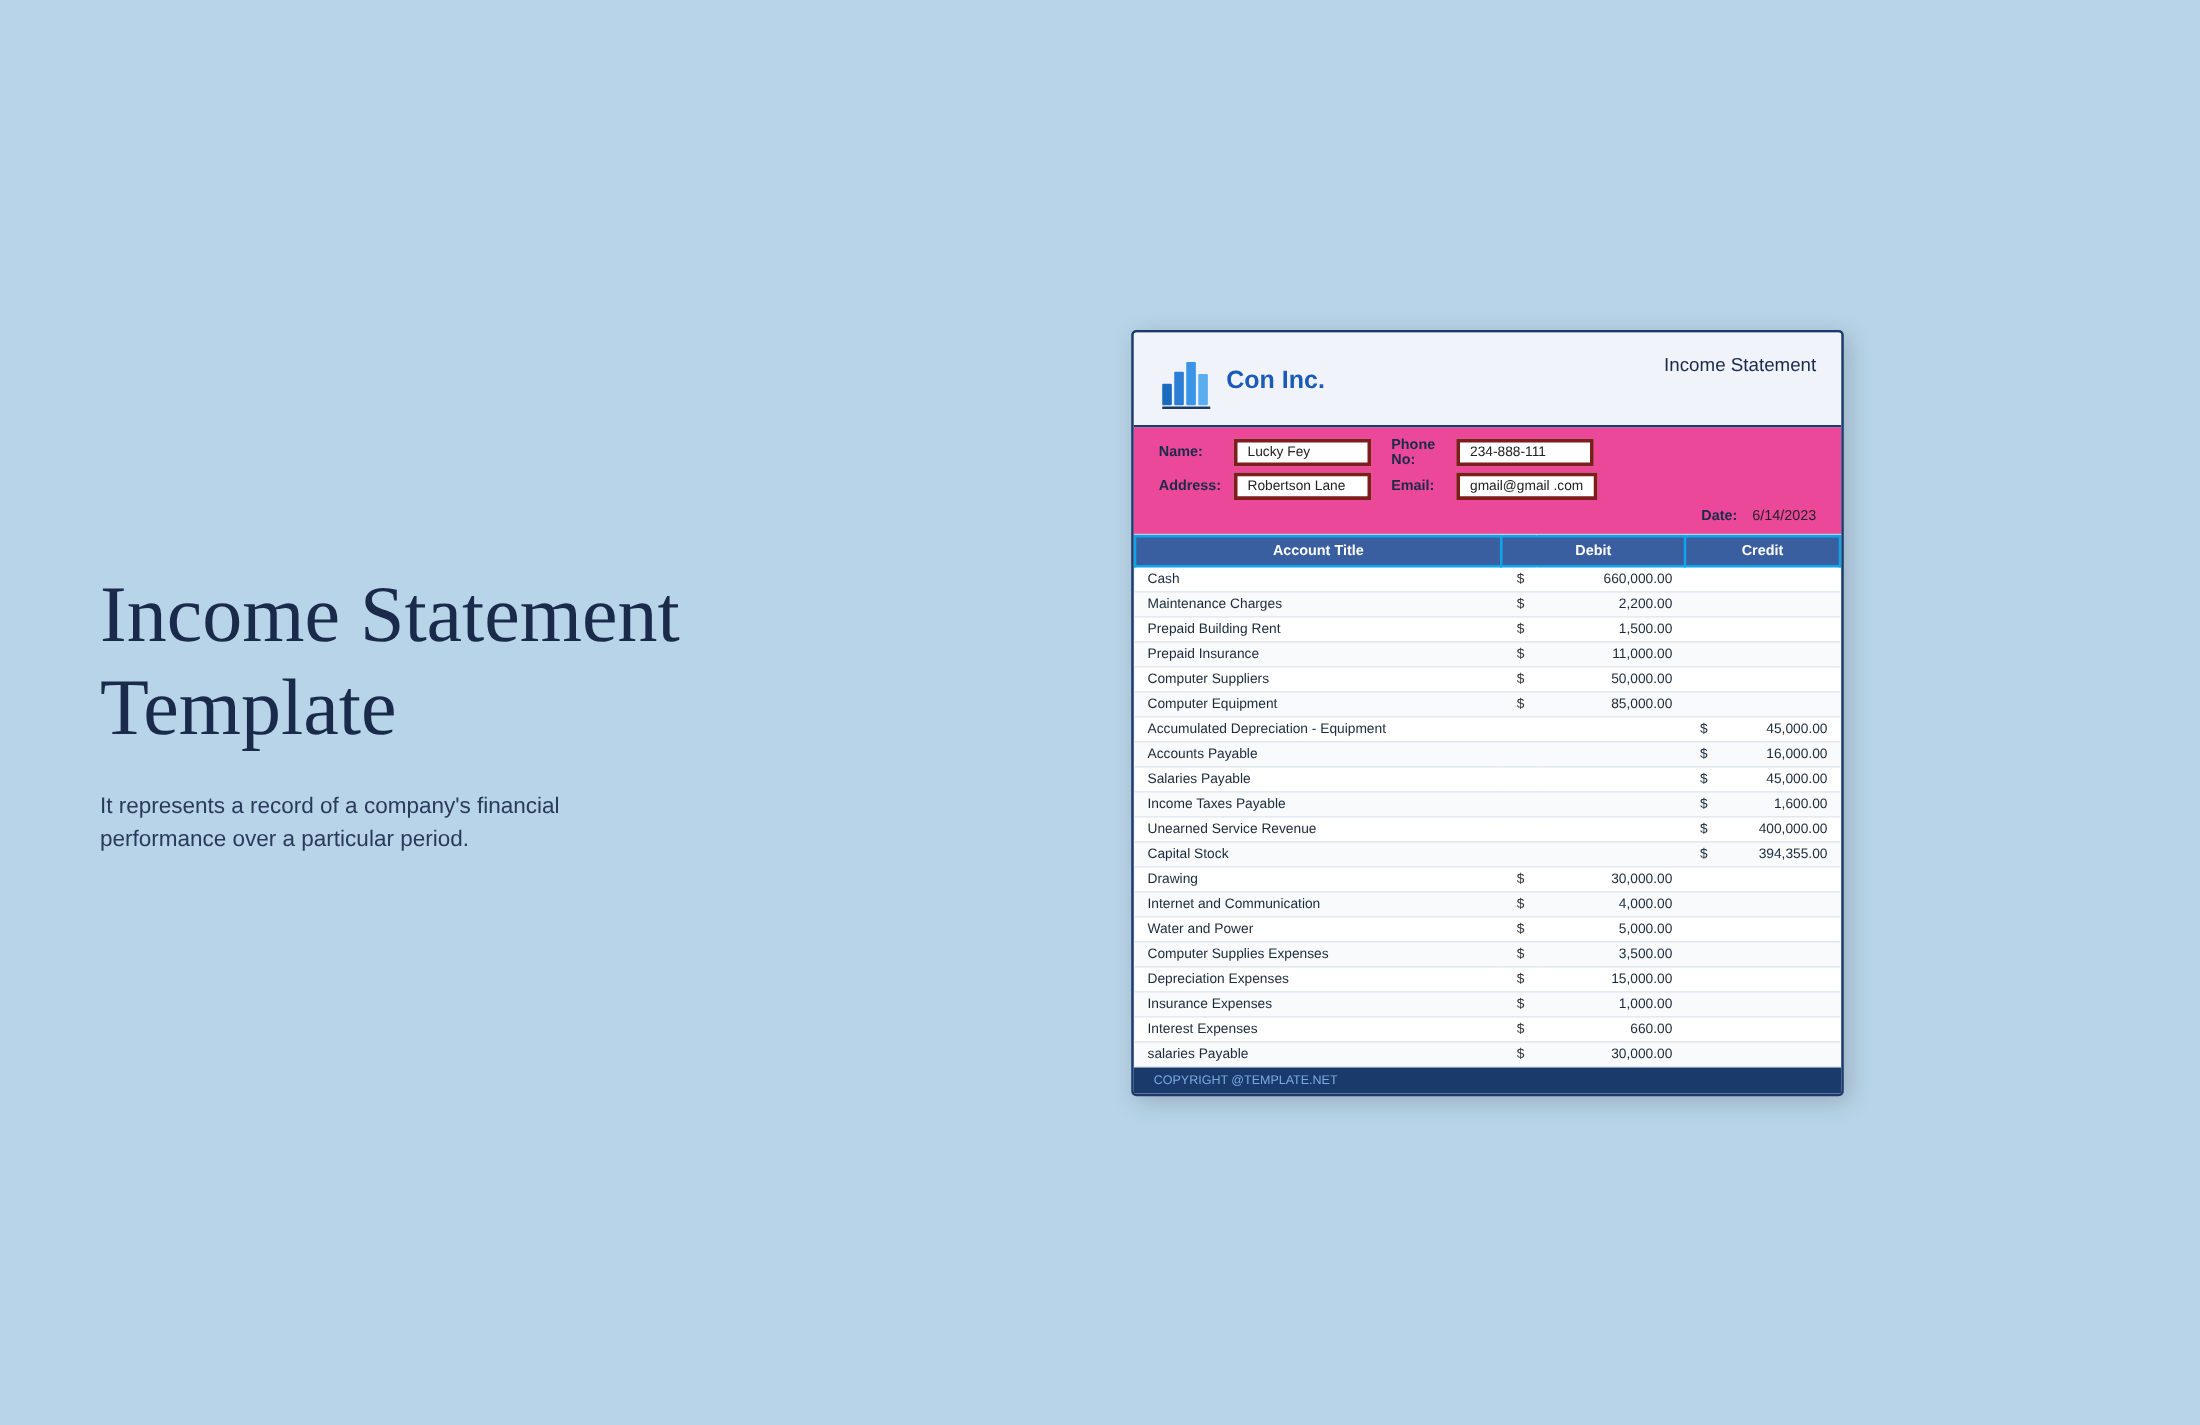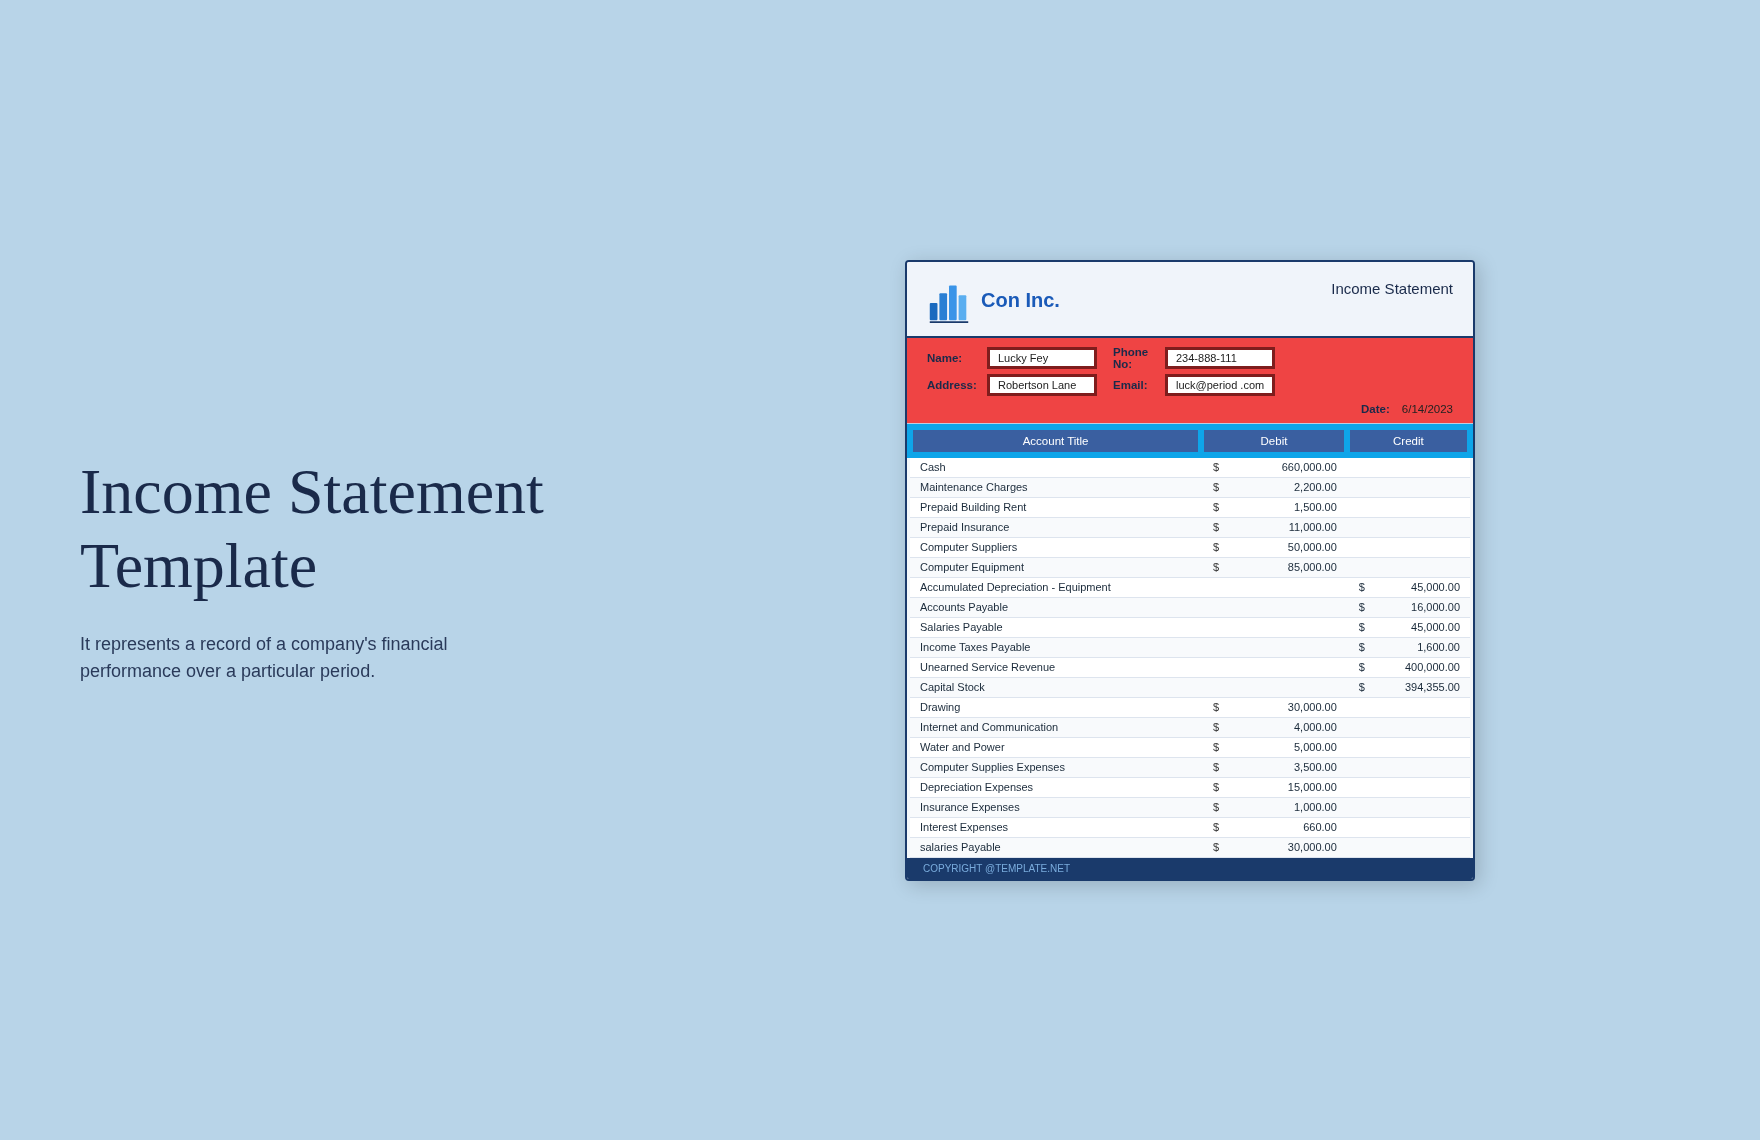--- a/index.html
+++ b/index.html
@@ -70,21 +70,21 @@
       font-family: Arial, sans-serif;
     }
     .doc-title-right {
       font-size: 15px;
       color: #1a2a4a;
       font-weight: 500;
       text-align: right;
       padding-top: 4px;
     }
     .info-section {
-      background: #ef4444;
+      background: #ec4899;
       padding: 8px 20px 6px 20px;
       border-bottom: 1px solid #c0cce0;
     }
     .info-row {
       display: flex;
       align-items: center;
       margin-bottom: 4px;
       font-size: 11.5px;
     }
     .info-label {
@@ -128,25 +128,25 @@
       overflow: hidden;
     }
     table {
       width: 100%;
       border-collapse: collapse;
       font-size: 11px;
     }
     .col-header-row th {
       background: #3a5fa0;
       color: white;
-      font-weight: normal;
+      font-weight: bold;
       padding: 5px 10px;
       text-align: center;
       font-size: 11.5px;
-      border: 6px solid #0ea5e9;
+      border: 2px solid #0ea5e9;
     }
     .col-header-row th:first-child {
       text-align: center;
     }
     tbody tr td {
       padding: 3.5px 10px;
       border-bottom: 1px solid #dde4ee;
       color: #1a2a3a;
       font-size: 11px;
     }
@@ -205,21 +205,21 @@
       <div class="info-row">
         <span class="info-label">Name:</span>
         <span class="info-value-box">Lucky Fey</span>
         <span class="info-phone-label">Phone No:</span>
         <span class="info-value-box">234-888-111</span>
       </div>
       <div class="info-row">
         <span class="info-label">Address:</span>
         <span class="info-value-box">Robertson Lane</span>
         <span class="info-phone-label">Email:</span>
-        <span class="info-value-box">luck@period .com</span>
+        <span class="info-value-box">gmail@gmail .com</span>
       </div>
       <div class="date-row">
         <span class="date-label">Date:</span>
         <span class="date-val">6/14/2023</span>
       </div>
     </div>
 
     <div class="table-wrap">
       <table>
         <thead>

